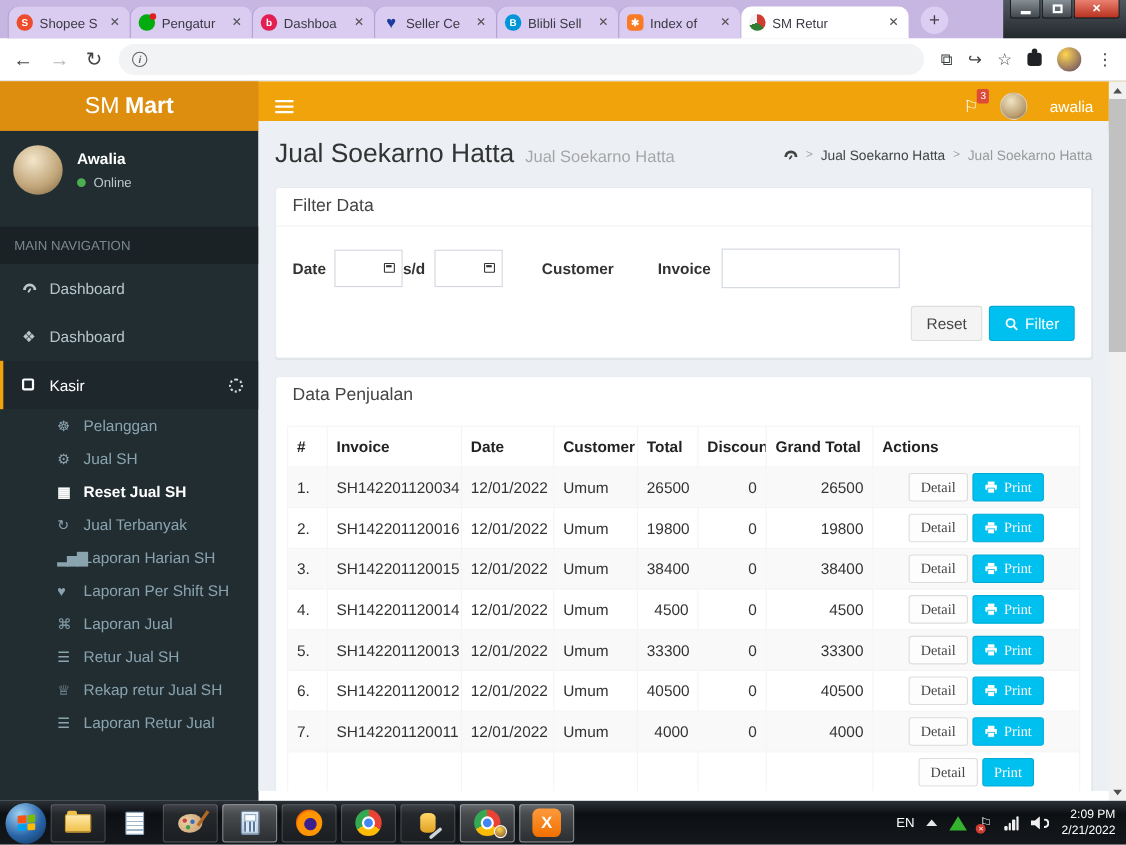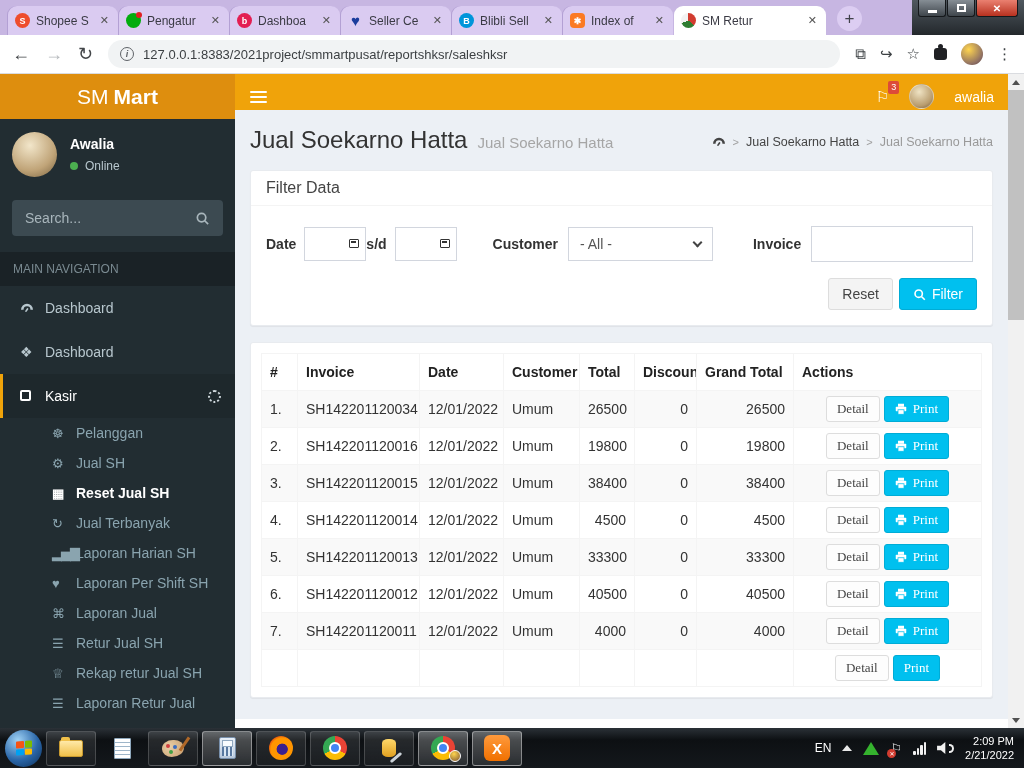--- a/index.html
+++ b/index.html
@@ -221,21 +221,20 @@
       </div>
     </div>
   </div>
 
   <div class="toolbar">
     <span class="nav-ic">←</span>
     <span class="nav-ic disabled">→</span>
     <span class="nav-ic">↻</span>
     <div class="urlbar">
       <span class="info-ic">i</span>
-      <span>127.0.0.1:8383/2021project/smmartpusat/reportshksr/saleshksr</span>
     </div>
     <div class="tb-right">
       <span class="g">⧉</span>
       <span class="g">↪</span>
       <span class="g">☆</span>
       <span class="puzzle"></span>
       <span class="tb-avatar"></span>
       <span class="g">⋮</span>
     </div>
   </div>
@@ -262,29 +261,20 @@
 
   <div class="sidebar">
     <div class="user-panel">
       <span class="up-avatar"></span>
       <span>
         <div class="up-name">Awalia</div>
         <div class="up-status">
           <span class="dot"></span>
           <span>Online</span>
         </div>
-      </span>
-    </div>
-    <div class="sb-search">
-      <span class="ph">Search...</span>
-      <span>
-        <svg class="mini" width="15" height="15" viewBox="0 0 16 16">
-            <circle cx="7" cy="7" r="4.5" fill="none" stroke="#a9b6bc" stroke-width="1.8"></circle>
-            <line x1="10.4" y1="10.4" x2="14" y2="14" stroke="#a9b6bc" stroke-width="1.8"></line>
-          </svg>
       </span>
     </div>
     <div class="sb-header">MAIN NAVIGATION</div>
 
     <div class="sb-item">
       <span class="sb-ic">
         <svg class="mini" width="14" height="12" viewBox="0 0 16 14">
             <path d="M8 2a7 7 0 0 0-7 7h3a4 4 0 0 1 8 0h3a7 7 0 0 0-7-7z" fill="#b8c7ce"></path>
             <rect x="7" y="7" width="2" height="5" rx="1" fill="#b8c7ce" transform="rotate(35 8 9)"></rect>
           </svg>
@@ -365,40 +355,37 @@
       <div class="filter-row">
         <span class="flabel">Date</span>
         <span class="inp date-inp">
             <span class="minical"></span>
           </span>
         <span class="flabel lbl-sd">s/d</span>
         <span class="inp date-inp">
             <span class="minical"></span>
           </span>
         <span class="flabel lbl-cust">Customer</span>
-        <span class="inp sel">
-          <span>- All -</span>
-          <span class="sel-caret"></span>
-        </span>
         <span class="flabel lbl-inv">Invoice</span>
         <span class="inp inv-inp"></span>
       </div>
       <div class="filter-actions">
         <button class="btn btn-default">Reset</button>
         <button class="btn btn-cyan">
           <svg class="mini" width="13" height="13" viewBox="0 0 16 16">
               <circle cx="7" cy="7" r="4.5" fill="none" stroke="#fff" stroke-width="2"></circle>
               <line x1="10.4" y1="10.4" x2="14.5" y2="14.5" stroke="#fff" stroke-width="2"></line>
             </svg>
           <span>Filter</span>
         </button>
       </div>
     </div>
 
     <div class="box">
+      <div class="box-hd">Data Penjualan</div>
       <div class="table-wrap">
         <table>
           <thead>
             <tr>
               <th class="c-no">#</th>
               <th class="c-inv">Invoice</th>
               <th class="c-date">Date</th>
               <th class="c-cust">Customer</th>
               <th class="c-tot">Total</th>
               <th class="c-dis">Discount</th>

